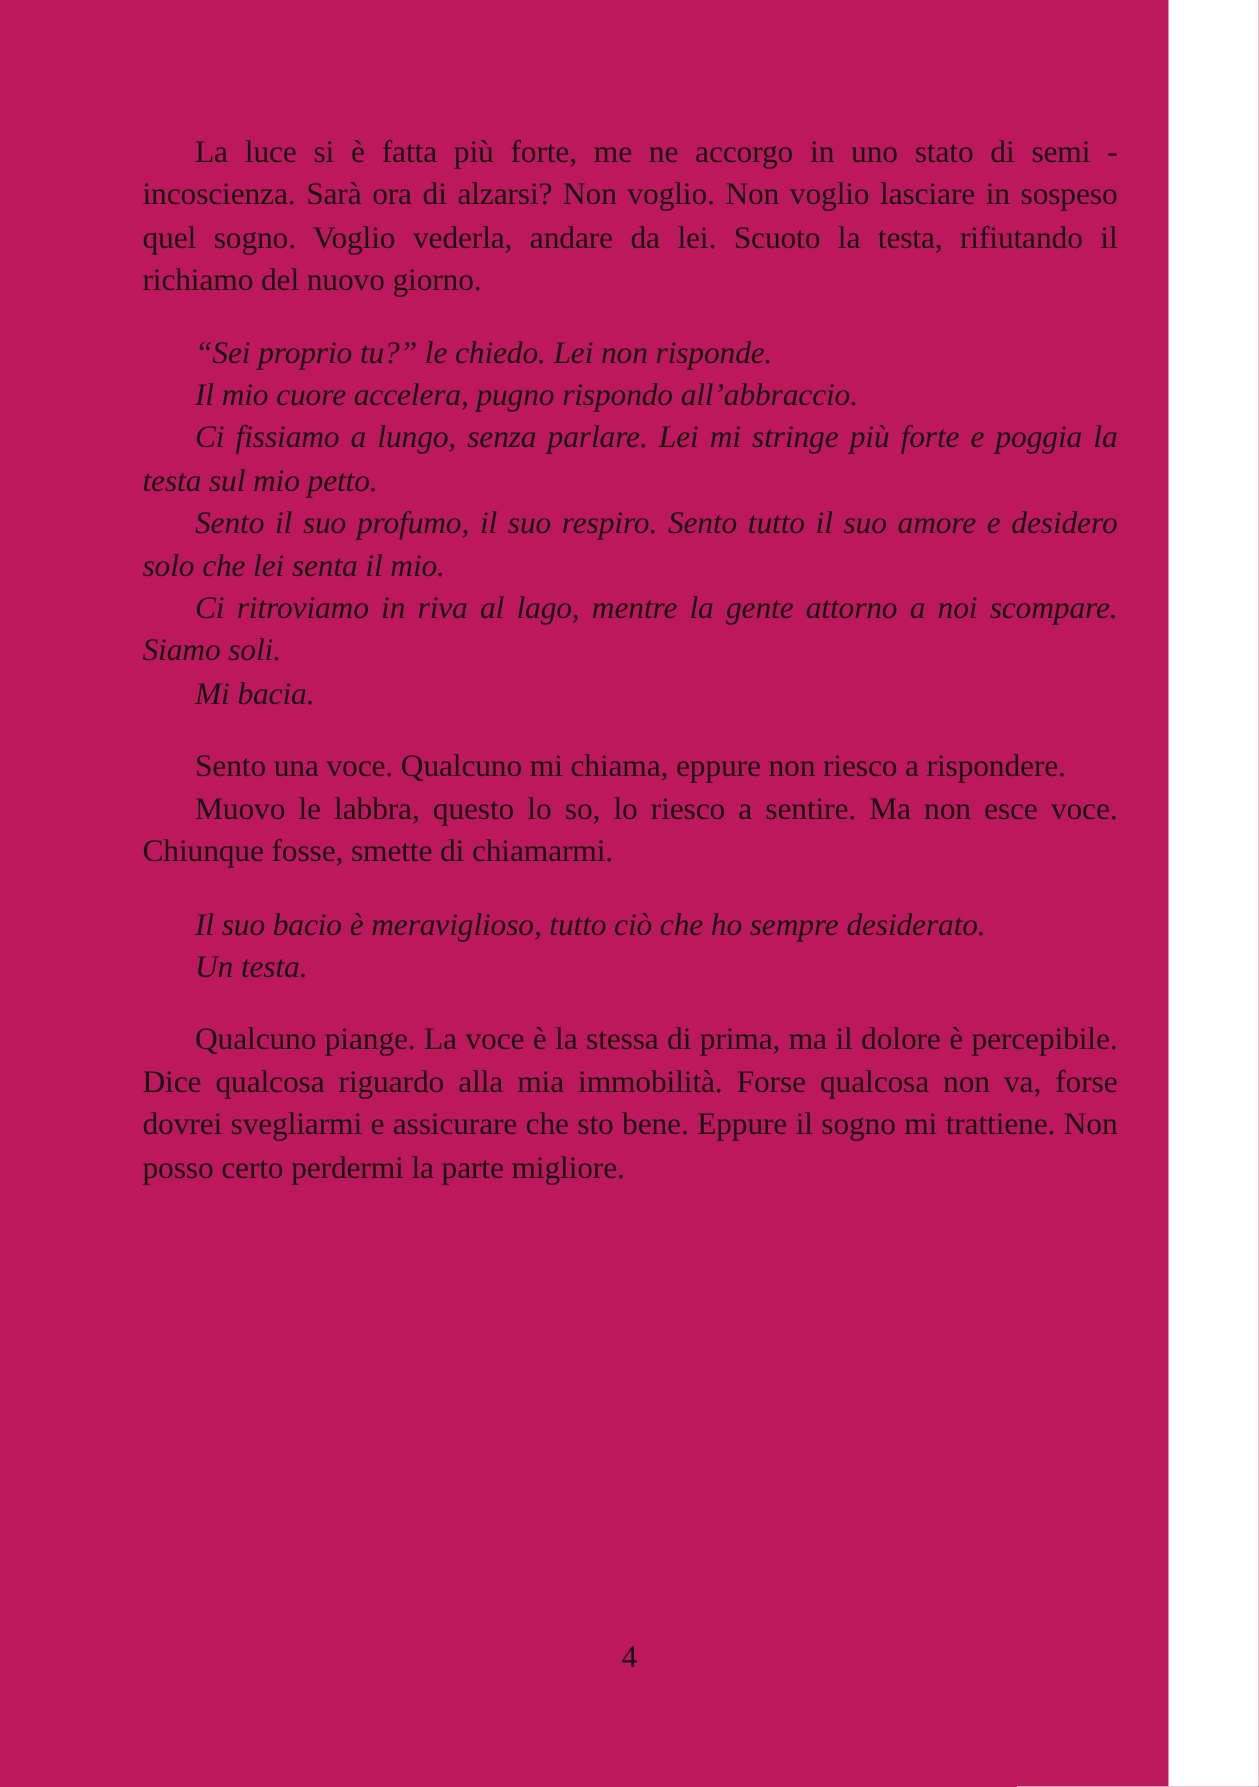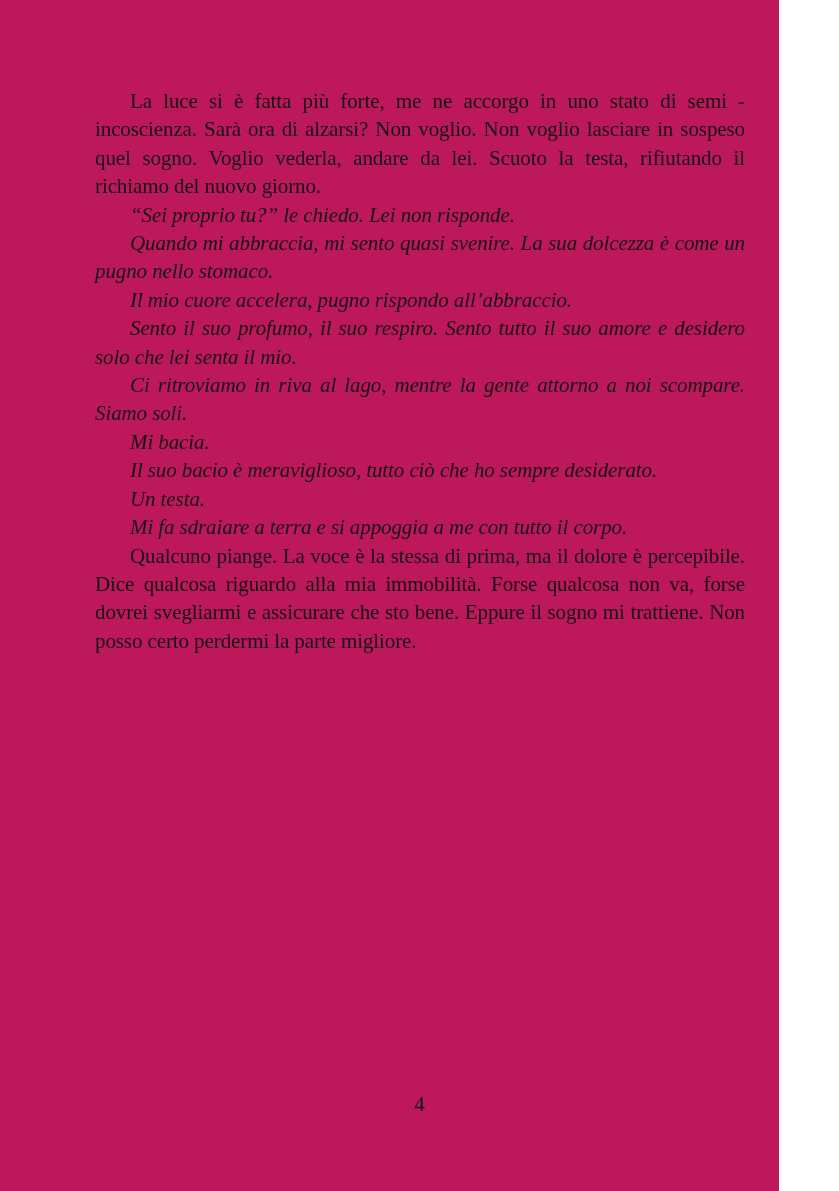--- a/index.html
+++ b/index.html
@@ -29,20 +29,21 @@
     margin: 0;
     text-indent: 35px;
     text-align: justify;
     -webkit-hyphens: auto;
     hyphens: auto;
   }
   .block.italic p {
     font-style: italic;
   }
   .block + .block {
+    margin-top: 20px;
   }
   .page-number {
     position: absolute;
     top: 1090px;
     left: 0;
     width: 839px;
     text-align: center;
     font-size: 21px;
     line-height: 28.4px;
     color: #141414;
@@ -51,29 +52,32 @@
 </head>
 <body>
 
 <div class="page">
   <div class="text-area">
       <div class="block roman">
         <p>La luce si è fatta più forte, me ne accorgo in uno stato di semi - incoscienza. Sarà ora di alzarsi? Non voglio. Non voglio lasciare in sospeso quel sogno. Voglio vederla, andare da lei. Scuoto la testa, rifiutando il richiamo del nuovo giorno.</p>
       </div>
       <div class="block italic">
         <p>“Sei proprio tu?” le chiedo. Lei non risponde.</p>
-        <p>Quando mi abbraccia, mi sento quasi svenire. La sua dolcezza è come un pugno nello stomaco.</p>
         <p>Il mio cuore accelera, pugno rispondo all’abbraccio.</p>
+        <p>Ci fissiamo a lungo, senza parlare. Lei mi stringe più forte e poggia la testa sul mio petto.</p>
         <p>Sento il suo profumo, il suo respiro. Sento tutto il suo amore e desidero solo che lei senta il mio.</p>
         <p>Ci ritroviamo in riva al lago, mentre la gente attorno a noi scompare. Siamo soli.</p>
         <p>Mi bacia.</p>
       </div>
+      <div class="block roman">
+        <p>Sento una voce. Qualcuno mi chiama, eppure non riesco a rispondere.</p>
+        <p>Muovo le labbra, questo lo so, lo riesco a sentire. Ma non esce voce. Chiunque fosse, smette di chiamarmi.</p>
+      </div>
       <div class="block italic">
         <p>Il suo bacio è meraviglioso, tutto ciò che ho sempre desiderato.</p>
         <p>Un testa.</p>
-        <p>Mi fa sdraiare a terra e si appoggia a me con tutto il corpo.</p>
       </div>
       <div class="block roman">
         <p>Qualcuno piange. La voce è la stessa di prima, ma il dolore è percepibile. Dice qualcosa riguardo alla mia immobilità. Forse qualcosa non va, forse dovrei svegliarmi e assicurare che sto bene. Eppure il sogno mi trattiene. Non posso certo perdermi la parte migliore.</p>
       </div>
     </div>
   <div class="page-number">4</div>
 </div>
 
 </body></html>

